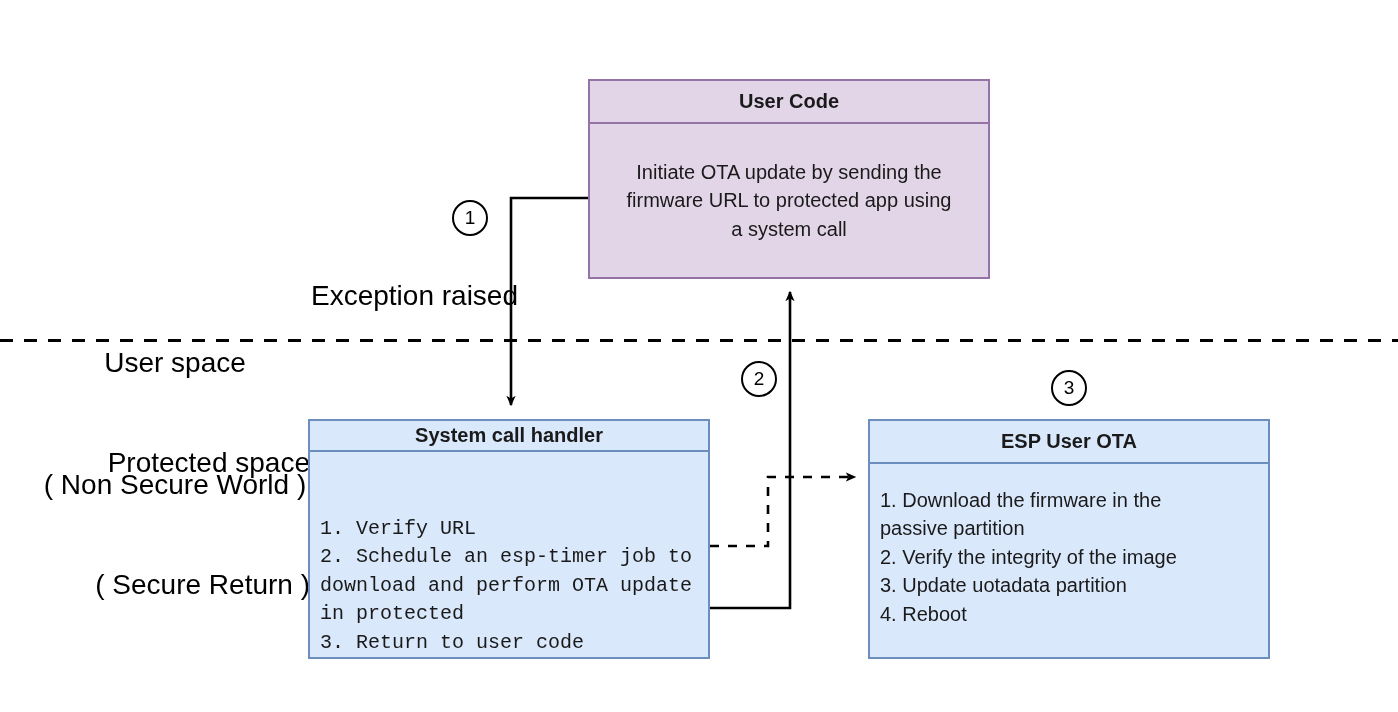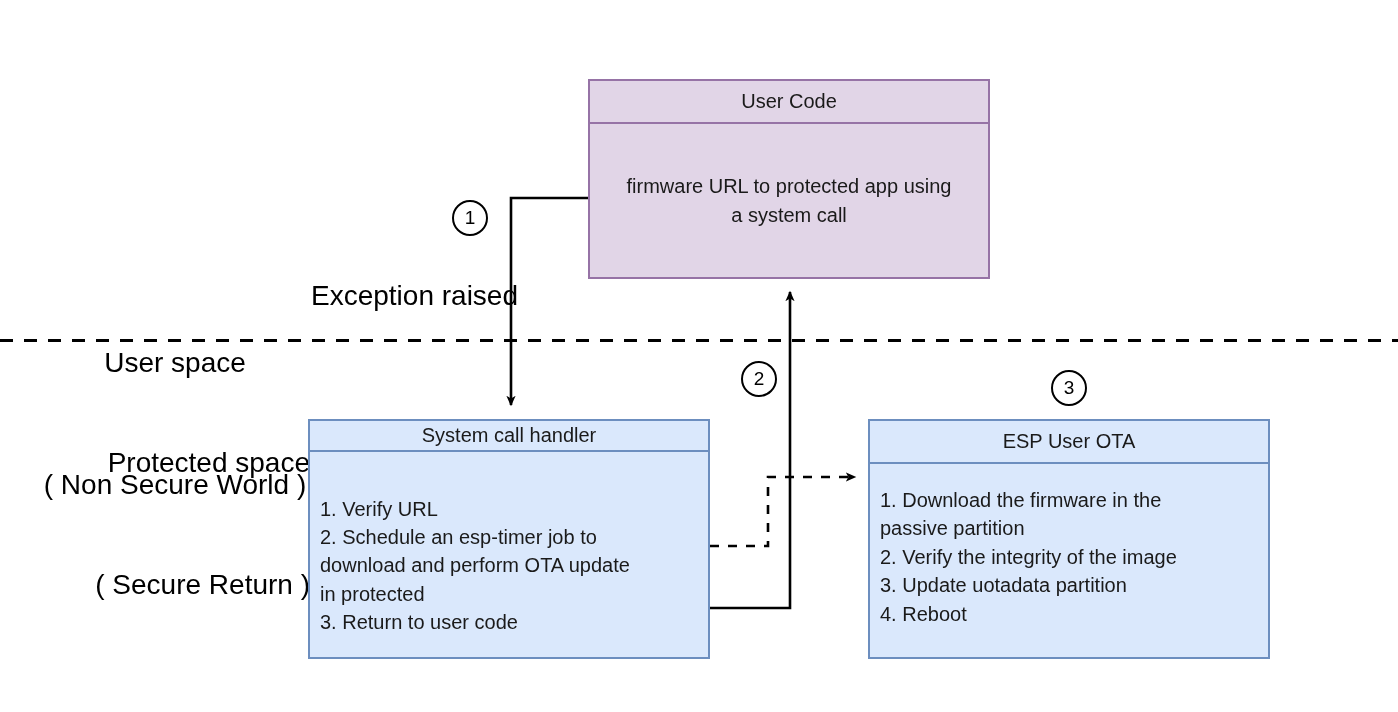--- a/index.html
+++ b/index.html
@@ -32,21 +32,21 @@
   .node {
     position: absolute;
     box-sizing: border-box;
     border: 2px solid;
     display: flex;
     flex-direction: column;
   }
   .node .node-title {
     box-sizing: border-box;
     border-bottom: 2px solid;
-    font-weight: normal;
+    font-weight: bold;
     font-size: 20px;
     color: #1a1a1a;
     text-align: center;
     display: flex;
     align-items: center;
     justify-content: center;
     line-height: 1.15;
   }
   .node .node-body {
     flex: 1 1 auto;
@@ -78,21 +78,21 @@
   #node-user-code { left: 588px; top: 79px; width: 402px; height: 200px; }
   #node-user-code .node-title { height: 43px; }
   #node-user-code .node-body {
     text-align: center;
     padding: 0 10px;
     justify-content: center;
   }
 
   #node-syscall { left: 308px; top: 419px; width: 402px; height: 240px; }
   #node-syscall .node-title { height: 31px; }
-  #node-syscall .node-body { padding: 22px 0 0 10px; justify-content: center; }
+  #node-syscall .node-body { padding: 22px 0 0 10px; justify-content: flex-end; font-family: Liberation Mono, monospace; }
 
   #node-esp { left: 868px; top: 419px; width: 402px; height: 240px; }
   #node-esp .node-title { height: 43px; }
   #node-esp .node-body { padding: 22px 0 0 10px; justify-content: flex-start; }
 
   
   .free-label {
     position: absolute;
     font-size: 28px;
     color: #000000;
@@ -161,20 +161,21 @@
   <div class="step-badge" id="badge-2">
     <span>2</span>
   </div>
   <div class="step-badge" id="badge-3">
     <span>3</span>
   </div>
 
   <div class="node purple" id="node-user-code">
     <div class="node-title">User Code</div>
     <div class="node-body">
+        <div class="line">Initiate OTA update by sending the</div>
         <div class="line">firmware URL to protected app using</div>
         <div class="line">a system call</div>
       </div>
   </div>
 
   <div class="node blue" id="node-syscall">
     <div class="node-title">System call handler</div>
     <div class="node-body">
         <div class="line">1. Verify URL</div>
         <div class="line">2. Schedule an esp-timer job to</div>

